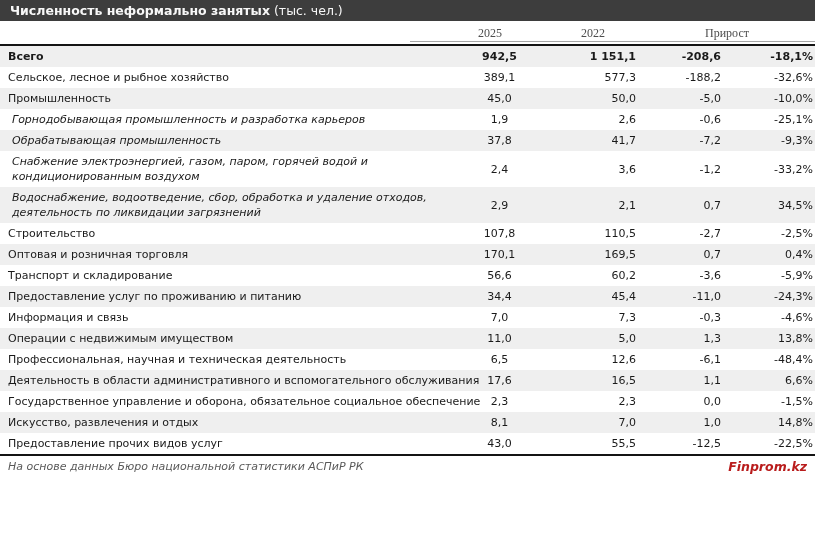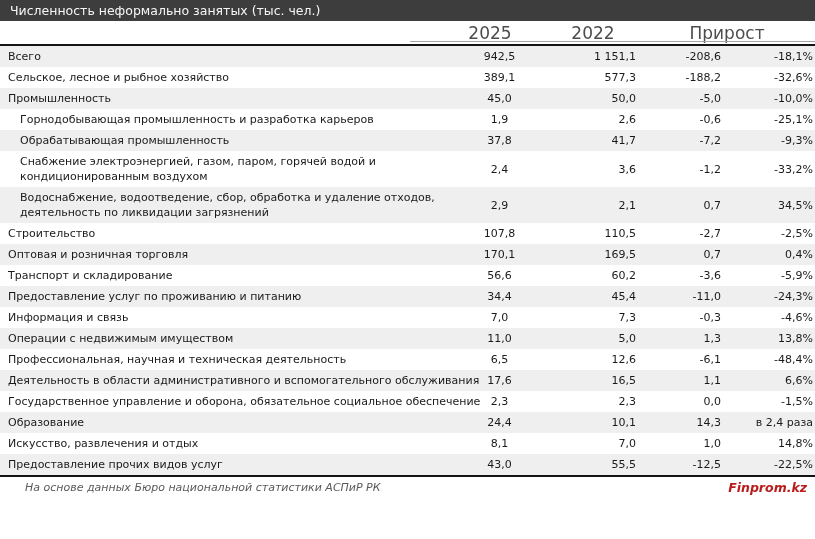--- a/index.html
+++ b/index.html
@@ -14,21 +14,21 @@
   .title-bar {
     box-sizing: border-box;
     width: 815px; height: 21px;
     background: #3d3d3d;
     color: #f7f7f7;
     font-size: 12.5px;
     line-height: 21px;
     padding-left: 10px;
     white-space: nowrap;
   }
-  .title-bar .main { font-weight: 400; }
+  .title-bar .main { font-weight: 700; }
   .title-bar .unit { font-weight: 400; }
 
   .table-wrap { position: relative; }
   .header-underline {
     position: absolute;
     left: 410px; right: 0; top: 20px;
     height: 1px;
     background: #a6a6a6;
   }
   table {
@@ -38,60 +38,60 @@
   }
   col.c-label { width: 455px; }
   col.c-2025  { width: 92px; }
   col.c-2022  { width: 92px; }
   col.c-abs   { width: 85px; }
   col.c-pct   { width: 91px; }
 
   thead th {
     font-weight: 400;
     color: #4d4d4d;
-    font-size: 17px;
+    font-size: 12px;
     line-height: 14px;
     text-align: center;
     vertical-align: bottom;
     padding: 5px 2px 4px 2px;
     border-bottom: 2px solid #141414;
+    font-family: Liberation Serif, serif;
   }
   thead th.h2025 { padding-right: 24px; }
 
   tbody td {
     font-size: 11px;
     line-height: 15px;
     padding: 3px 2px;
     vertical-align: middle;
   }
   tbody tr:nth-child(odd) { background: #efefef; }
-  tbody tr.bold { font-weight: 400; padding-left: 12px; }
+  tbody tr.bold { font-weight: 700; padding-left: 12px; }
 
   td.label { text-align: left; padding-left: 8px; white-space: nowrap; }
-  td.label.indent { padding-left: 20px; }
+  td.label.indent { padding-left: 12px; font-style: italic; }
   td.label.wrap { white-space: normal; }
   td.num { text-align: right; white-space: nowrap; padding-right: 3px; }
   td.num.c2025 { padding-right: 5px; text-align: center; }
   td.num.pct { padding-right: 2px; }
 
   .footer {
     box-sizing: border-box;
     width: 815px;
     border-top: 2px solid #141414;
     display: flex;
     justify-content: space-between;
     align-items: center;
     padding: 2px 8px 0 8px;
     height: 20px;
   }
   .footer .source {
     font-style: italic;
     font-size: 11px;
     color: #595959;
-    margin-left: 17px;
   }
   .footer .brand {
     font-style: italic;
     font-weight: 700;
     font-size: 12.5px;
     color: #b91c1c;
     cursor: pointer;
   }
 </style>
 </head>
@@ -228,27 +228,20 @@
             <td class="num pct">6,6%</td>
           </tr>
           <tr>
             <td class="label">Государственное управление и оборона, обязательное социальное обеспечение</td>
             <td class="num c2025">2,3</td>
             <td class="num">2,3</td>
             <td class="num">0,0</td>
             <td class="num pct">-1,5%</td>
           </tr>
           <tr>
-            <td class="label">Образование</td>
-            <td class="num c2025">24,4</td>
-            <td class="num">10,1</td>
-            <td class="num">14,3</td>
-            <td class="num pct">в 2,4 раза</td>
-          </tr>
-          <tr>
             <td class="label">Искусство, развлечения и отдых</td>
             <td class="num c2025">8,1</td>
             <td class="num">7,0</td>
             <td class="num">1,0</td>
             <td class="num pct">14,8%</td>
           </tr>
           <tr>
             <td class="label">Предоставление прочих видов услуг</td>
             <td class="num c2025">43,0</td>
             <td class="num">55,5</td>

